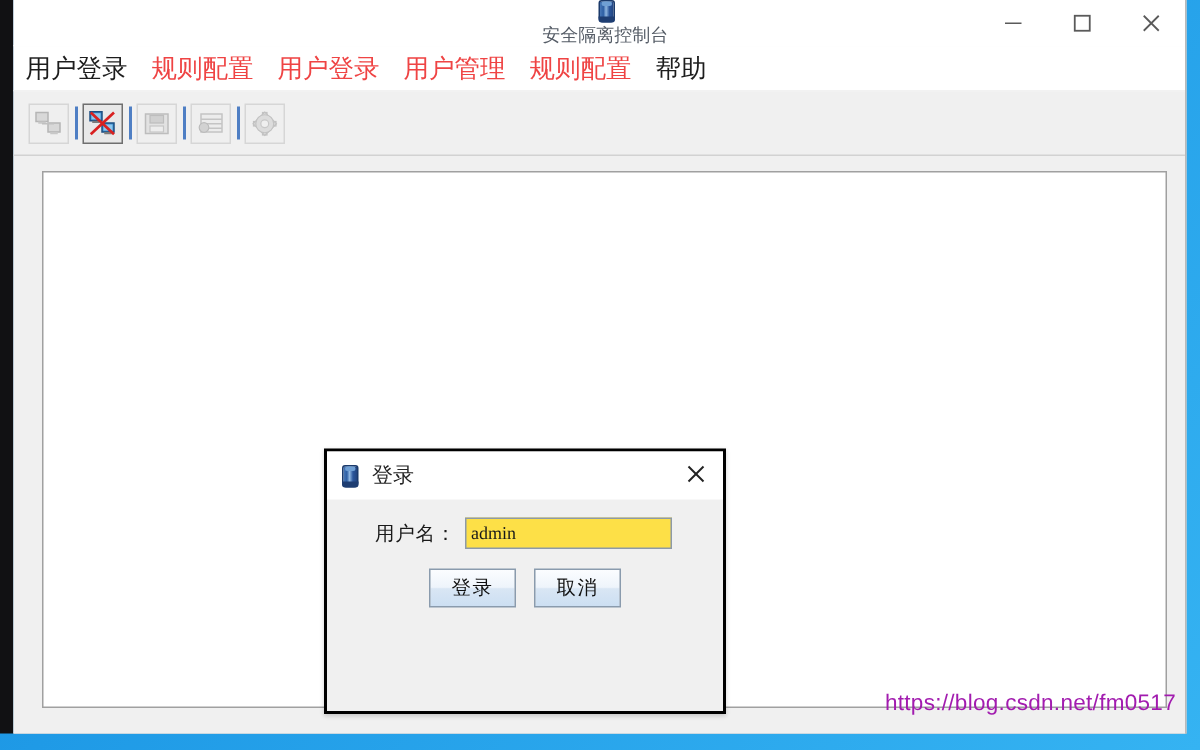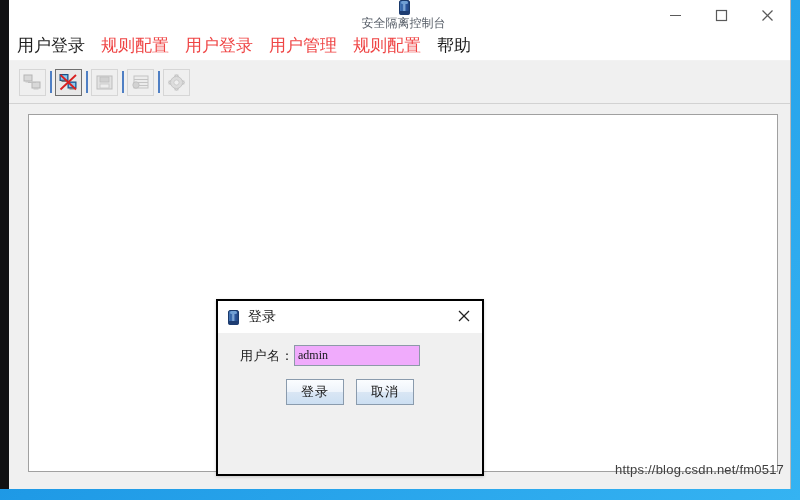--- a/index.html
+++ b/index.html
@@ -202,32 +202,33 @@
     background: #f0f0f0;
     height: calc(100% - 32px);
     box-sizing: border-box;
   }
   .form-row {
     display: flex;
     align-items: center;
     margin-bottom: 13px;
   }
   .form-label {
-    width: 76px;
+    width: 92px;
     text-align: right;
+    padding-right: 6px;
     font-size: 13px;
     color: #1a1a1a;
     box-sizing: border-box;
     letter-spacing: 0.5px;
   }
   .form-input {
-    width: 126px;
+    width: 138px;
     height: 21px;
     border: 1px solid #8d9aa8;
-    background: #f0abfc;
+    background: #fde047;
     box-sizing: border-box;
     font-size: 12px;
     color: #16181a;
     padding: 0 3px;
     font-family: "Liberation Serif", serif;
     outline: none;
     line-height: 19px;
   }
   .form-input.pw {
     font-family: "DejaVu Sans", sans-serif;
@@ -252,22 +253,22 @@
     justify-content: center;
     box-sizing: border-box;
     letter-spacing: 1px;
   }
 
   
   #watermark {
     position: absolute;
     right: 6px;
     bottom: 12px;
-    font-size: 13px;
-    color: #404040;
+    font-size: 15px;
+    color: #a21caf;
     letter-spacing: 0.2px;
     white-space: nowrap;
     font-family: "Liberation Sans", sans-serif;
   }
 </style>
 </head>
 <body>
 
 <div id="desktop"></div>
 <div id="left-strip"></div>

